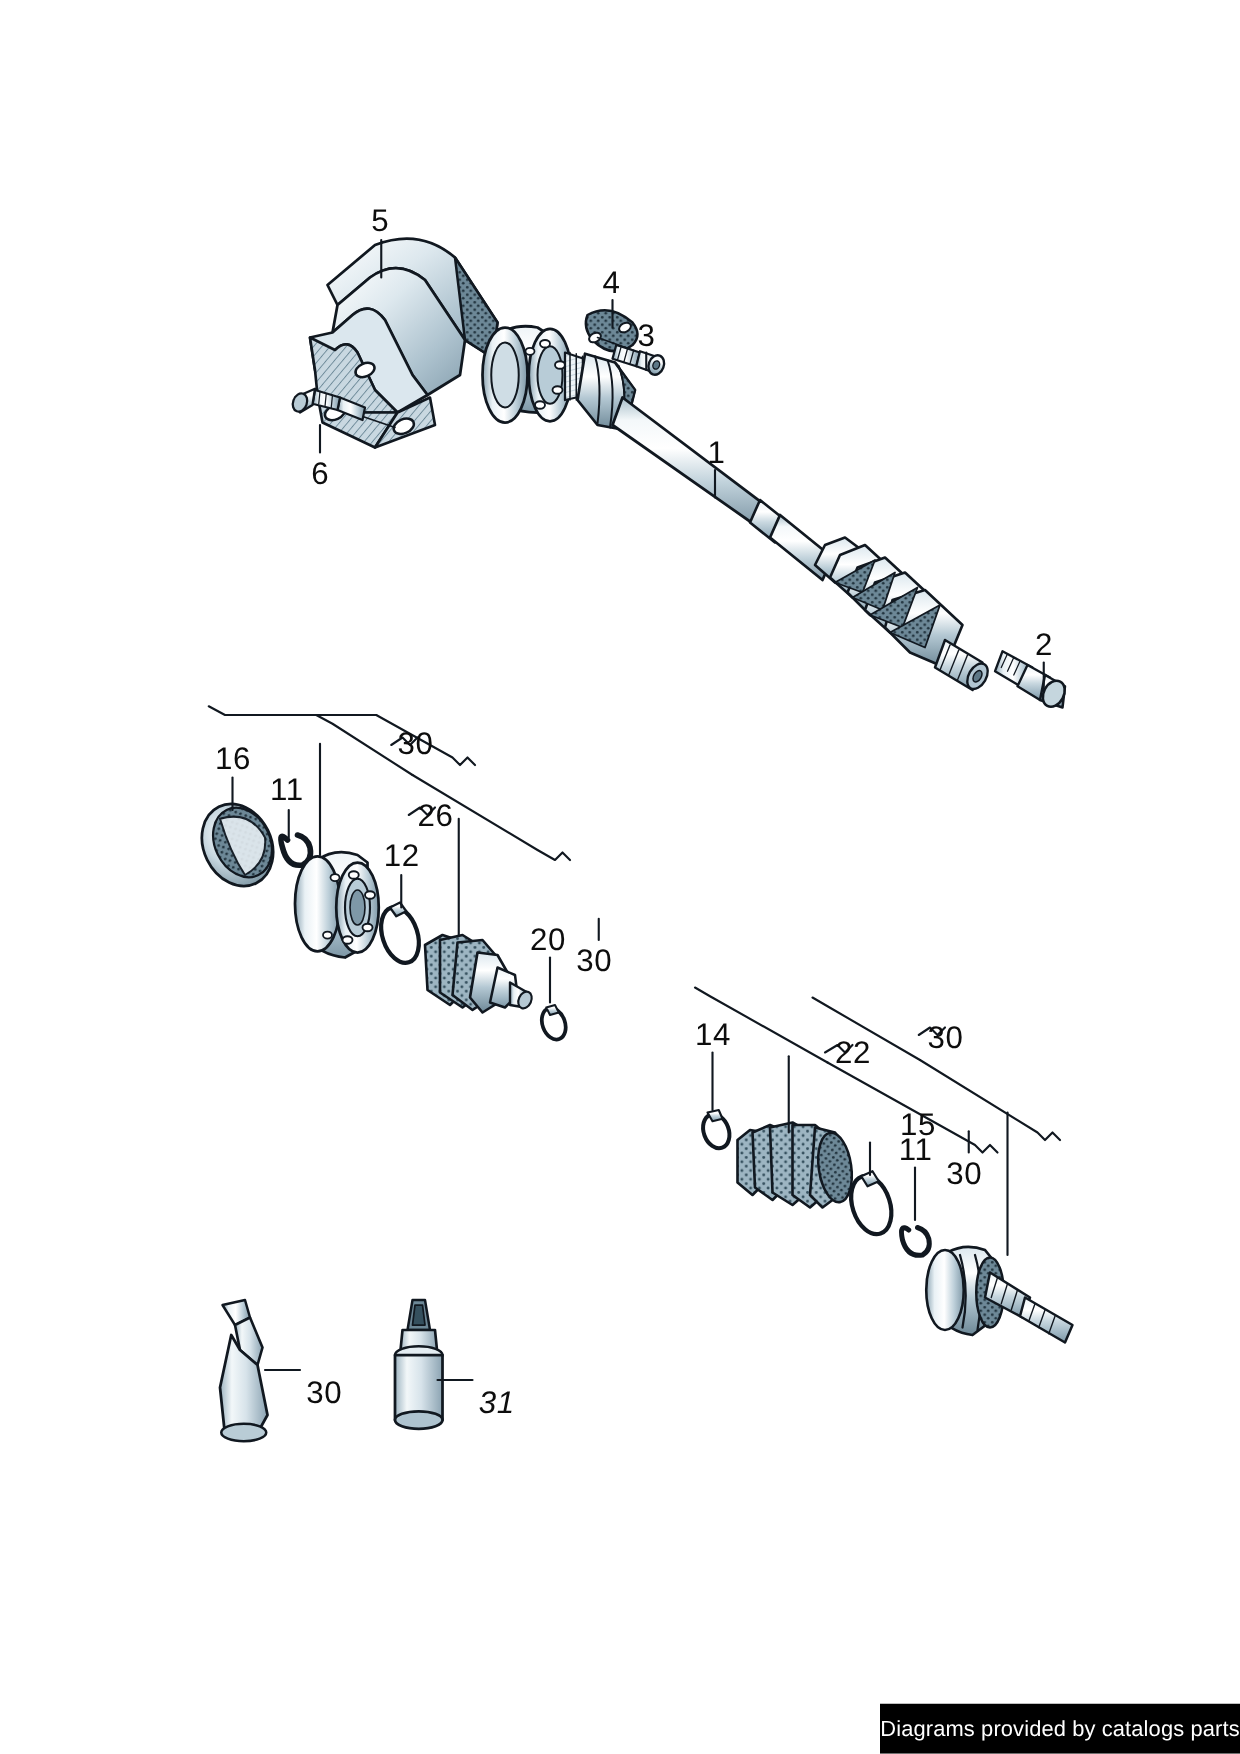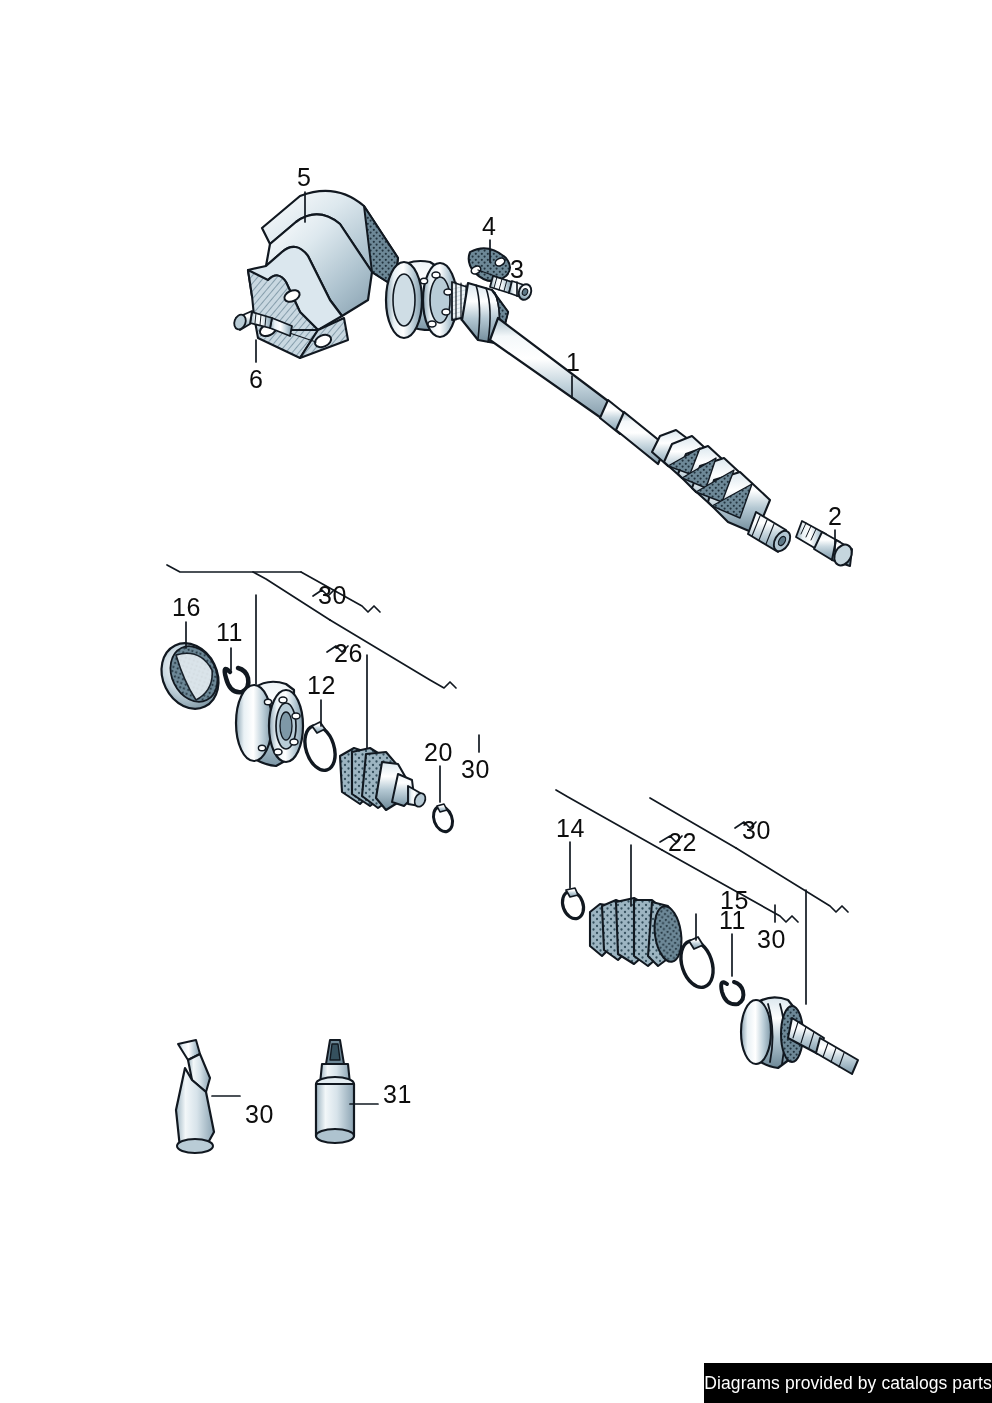--- a/index.html
+++ b/index.html
@@ -375,19 +375,19 @@
   <div class="callout" style="left:307px;top:673px;">12</div>
   <div class="callout" style="left:424px;top:740px;">20</div>
   <div class="callout" style="left:461px;top:757px;">30</div>
   <div class="callout" style="left:556px;top:816px;">14</div>
   <div class="callout" style="left:668px;top:830px;">22</div>
   <div class="callout" style="left:742px;top:818px;">30</div>
   <div class="callout" style="left:720px;top:888px;">15</div>
   <div class="callout" style="left:719px;top:908px;">11</div>
   <div class="callout" style="left:757px;top:927px;">30</div>
   <div class="callout" style="left:245px;top:1102px;">30</div>
-  <div class="callout" style="left:383px;top:1082px;">31</div>
+  <div class="callout" style="left:383px;top:1110px;font-style:italic;">31</div>
 
   <div class="watermark-bar">
     <span class="watermark-text">Diagrams provided by catalogs parts</span>
   </div>
 
 </div>
 
 </body></html>

